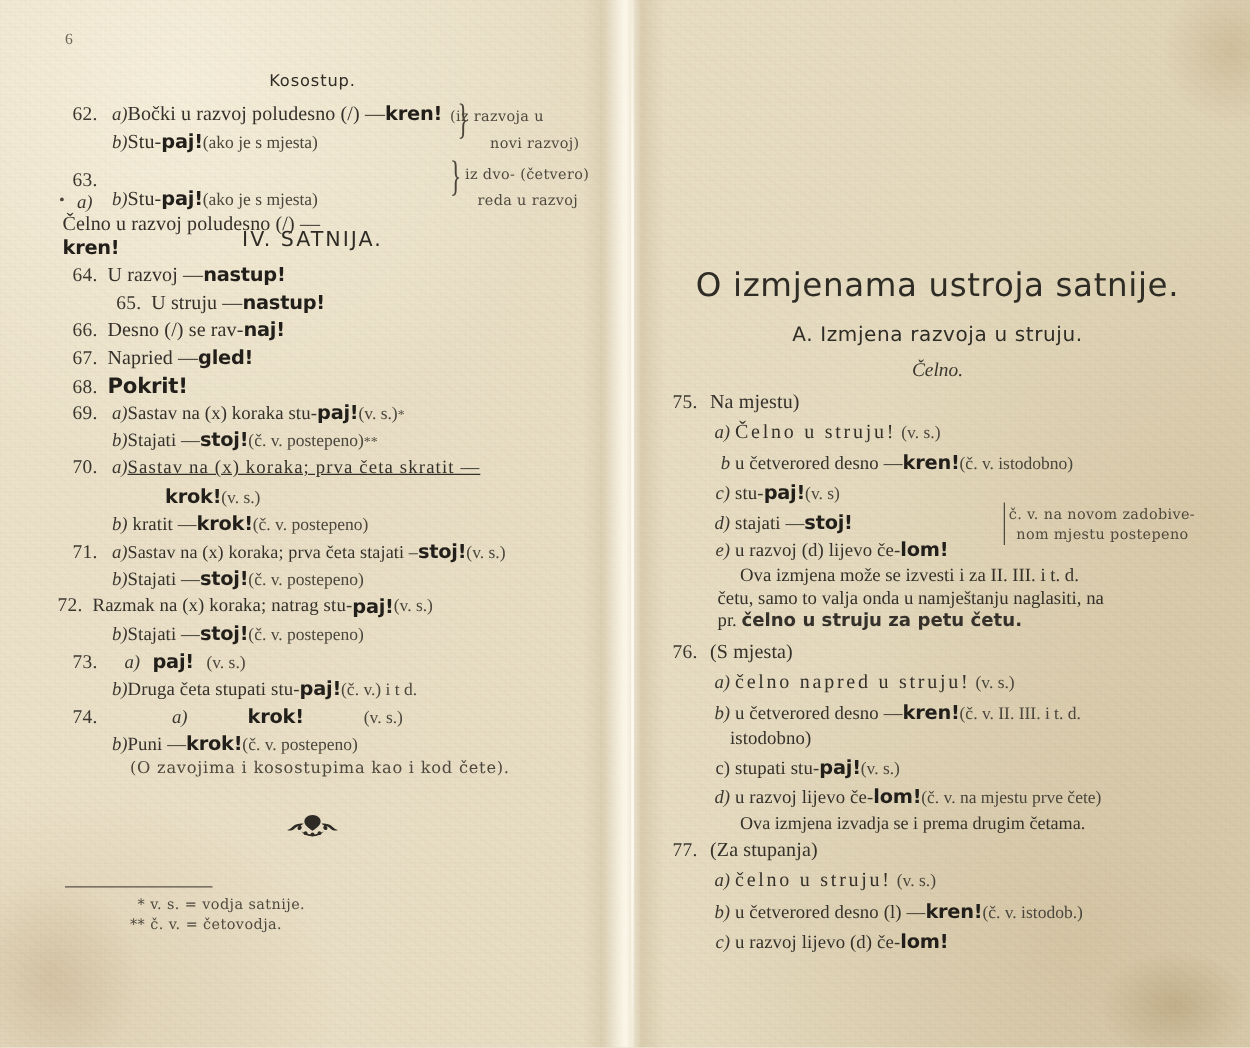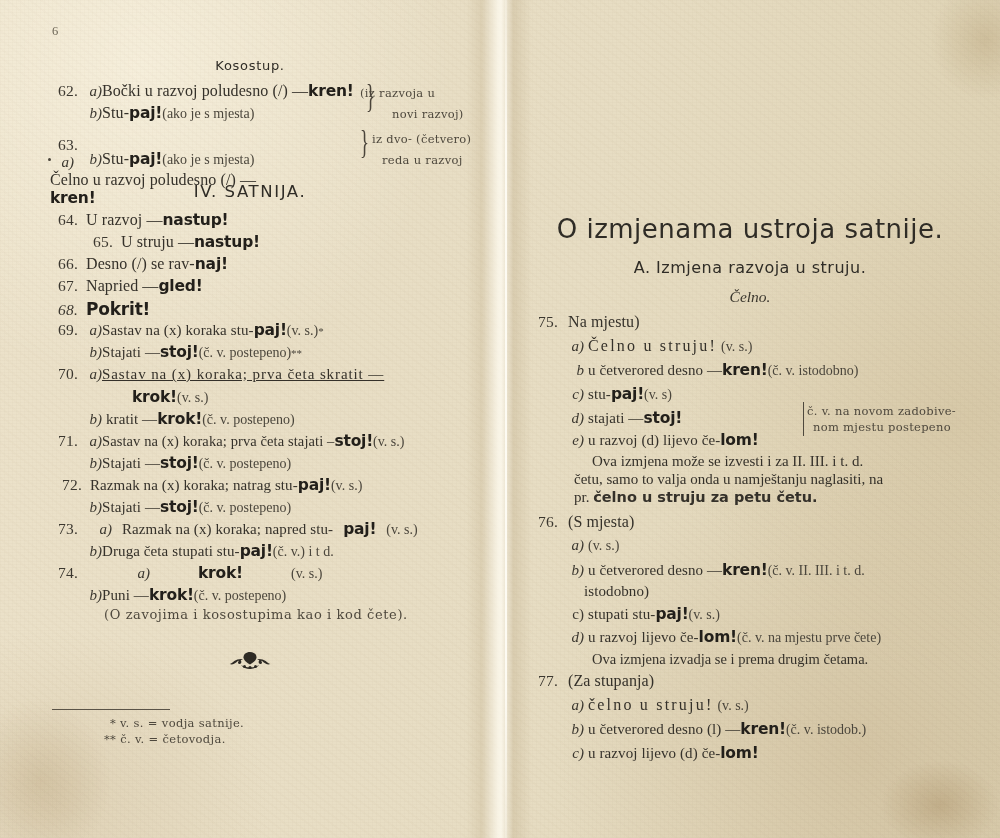--- a/index.html
+++ b/index.html
@@ -174,21 +174,21 @@
       <span class="num" style="width:28px;">66.</span>
       <span class="txt" style="margin-left:8px;text-align:center;">Desno (/) se rav-</span>
       <span class="cmd">naj!</span>
     </div>
     <div class="item" style="left:50px;top:277px;">
       <span class="num" style="width:28px;">67.</span>
       <span class="txt" style="margin-left:8px;">Napried — </span>
       <span class="cmd">gled!</span>
     </div>
     <div class="item" style="left:50px;top:299px;">
-      <span class="num" style="width:28px;font-style:italic;">68.</span>
+      <span class="num" style="width:28px;">68.</span>
       <span class="cmd" style="margin-left:8px;font-size:17px;">Pokrit!</span>
     </div>
 
     <div class="item" style="left:50px;top:321px;">
       <span class="num" style="width:28px;">69.</span>
       <span class="sub" style="width:24px;">a)</span>
       <span class="txt sm">Sastav na (x) koraka stu-</span>
       <span class="cmd">paj!</span>
       <span class="paren"> (v. s.)</span>
       <span class="paren sup">*</span>
@@ -229,38 +229,37 @@
       <span class="paren">(v. s.)</span>
     </div>
     <div class="item" style="left:50px;top:454px;">
       <span class="num" style="width:28px;"></span>
       <span class="sub" style="width:24px;">b)</span>
       <span class="txt sm">Stajati — </span>
       <span class="cmd">stoj!</span>
       <span class="paren"> (č. v. postepeno)</span>
     </div>
 
-    <div class="item" style="left:54px;top:476px;align-items:flex-end;">
+    <div class="item" style="left:38px;top:476px;align-items:flex-end;">
       <span class="num" style="width:28px;">72.</span>
       <span class="txt sm" style="margin-left:8px;">Razmak na (x) koraka; natrag stu-</span>
       <span class="cmd">paj!</span>
       <span class="paren"> (v. s.)</span>
     </div>
     <div class="item" style="left:50px;top:498px;">
       <span class="num" style="width:28px;"></span>
       <span class="sub" style="width:24px;">b)</span>
       <span class="txt sm">Stajati — </span>
       <span class="cmd">stoj!</span>
       <span class="paren"> (č. v. postepeno)</span>
     </div>
 
     <div class="item" style="left:50px;top:520px;gap:10px;">
       <span class="num" style="width:28px;">73.</span>
       <span class="sub" style="width:24px;">a)</span>
-      <span class="txt sm">Razmak na (x) koraka; napred stu-</span>
       <span class="cmd">paj!</span>
       <span class="paren"> (v. s.)</span>
     </div>
     <div class="item" style="left:50px;top:542px;">
       <span class="num" style="width:28px;"></span>
       <span class="sub" style="width:24px;">b)</span>
       <span class="txt sm">Druga četa stupati stu-</span>
       <span class="cmd">paj!</span>
       <span class="paren"> (č. v.) i t d.</span>
     </div>
@@ -353,20 +352,21 @@
       <span>pr. </span><b>čelno u struju za petu četu.</b>
     </div>
 
     <div class="item" style="left:28px;top:513px;">
       <span class="num" style="width:30px;">76.</span>
       <span class="txt" style="margin-left:10px;">(S mjesta)</span>
     </div>
     <div class="item" style="left:28px;top:537px;">
       <span class="num" style="width:30px;"></span>
       <span class="sub" style="width:26px;">a)</span>
+      <span class="txt spaced" style="margin-left:4px;">čelno  napred  u  struju!</span>
       <span class="paren" style="margin-left:4px;"> (v. s.)</span>
     </div>
     <div class="item" style="left:28px;top:561px;">
       <span class="num" style="width:30px;"></span>
       <span class="sub" style="width:26px;">b)</span>
       <span class="txt sm" style="margin-left:4px;">u četverored desno — </span>
       <span class="cmd">kren!</span>
       <span class="paren"> (č. v. II. III. i t. d.</span>
     </div>
     <div class="item" style="left:28px;top:583px;">

